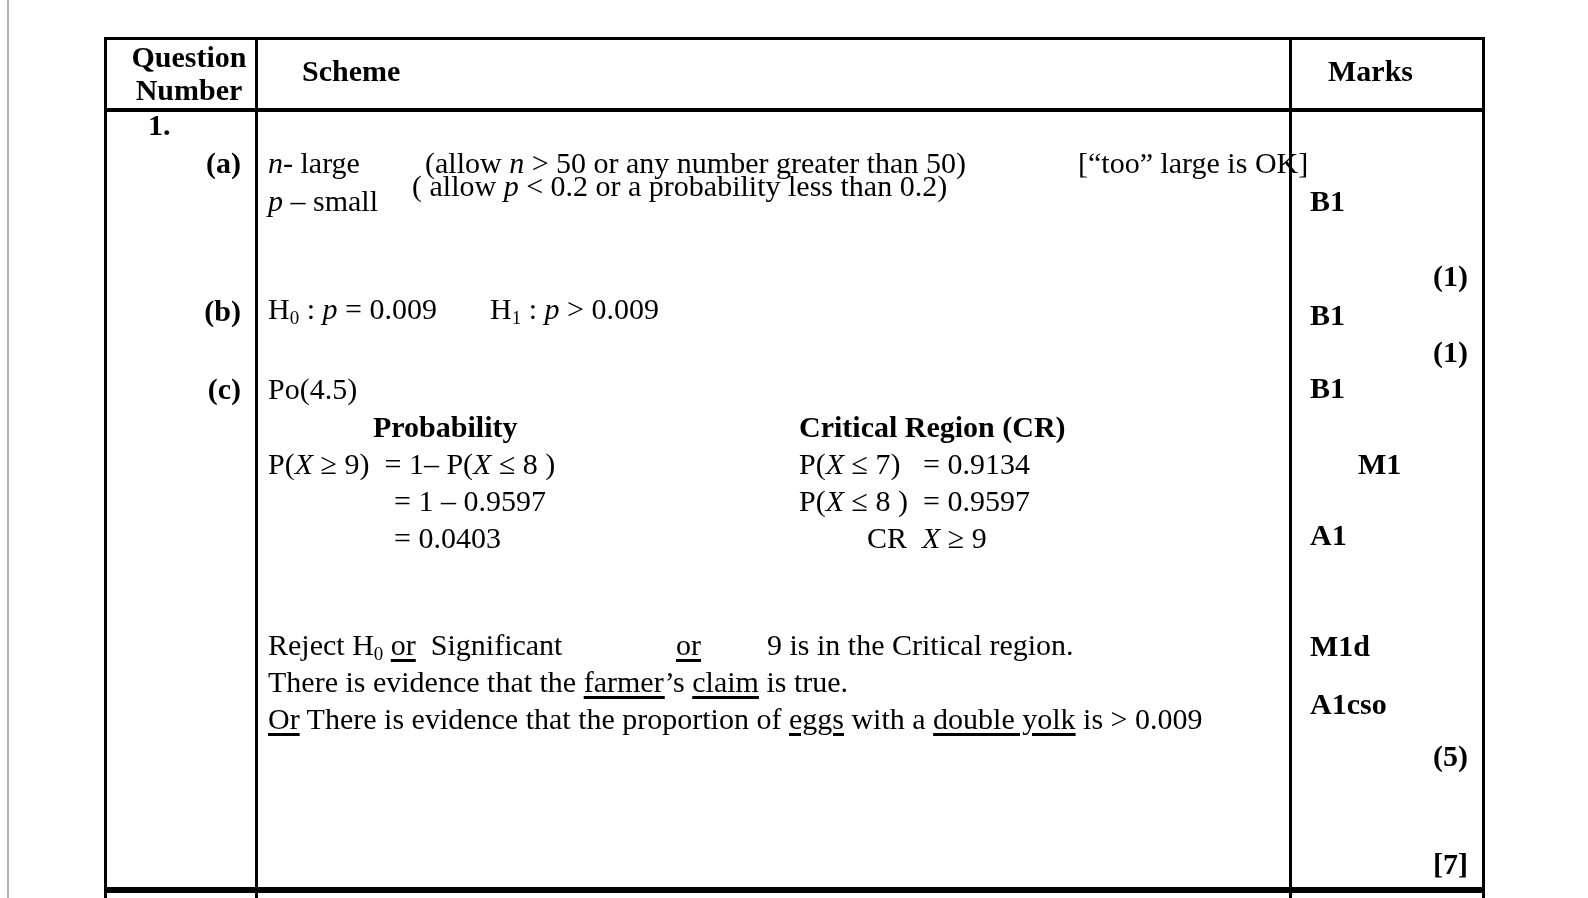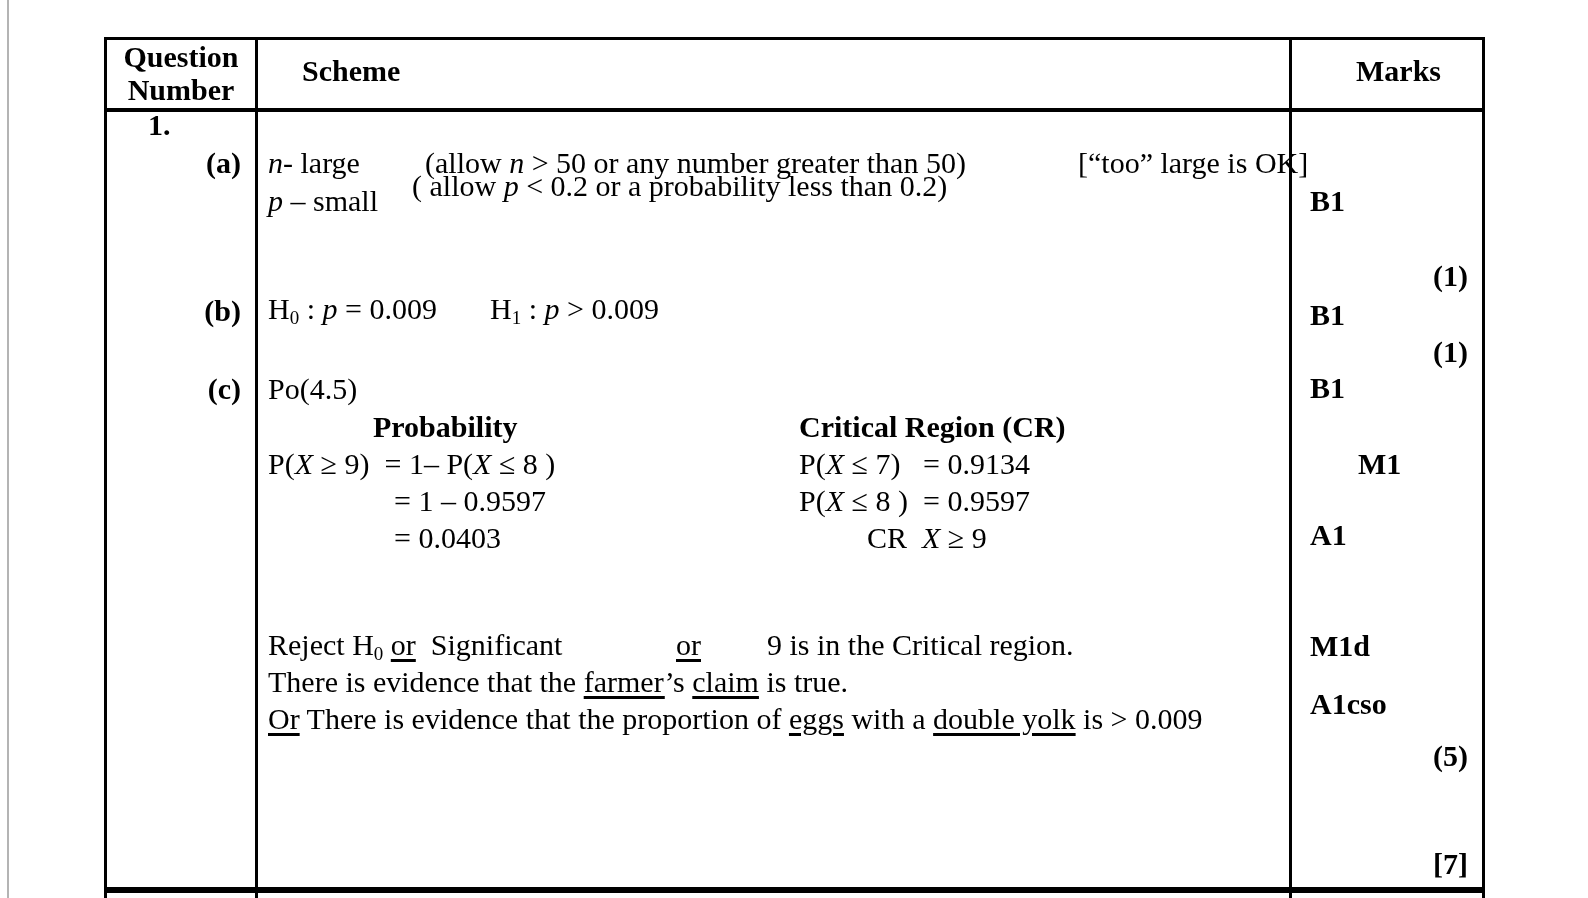--- a/index.html
+++ b/index.html
@@ -31,24 +31,24 @@
 <div class="page-edge"></div>
 
 <div class="v" style="left:104px;"></div>
 <div class="v" style="left:255px;"></div>
 <div class="v" style="left:1289px;"></div>
 <div class="v" style="left:1482px;"></div>
 <div class="h top"></div>
 <div class="h hdr-bottom"></div>
 <div class="h thick"></div>
 
-<div class="line b qhdr" style="left:104px;top:40px;width:154px;">Question
+<div class="line b qhdr" style="left:104px;top:40px;width:154px;padding-left:8px;">Question
 Number</div>
 <div class="line b center" style="left:258px;top:56px;width:1031px;">Scheme</div>
-<div class="line b center" style="left:1312px;top:56px;width:190px;">Marks</div>
+<div class="line b center" style="left:1284px;top:56px;width:190px;">Marks</div>
 
 <div class="line b center" style="left:104px;top:110px;width:154px;">1.</div>
 <div class="line b right" style="left:104px;top:148px;width:137px;">(a)</div>
 <div class="line b right" style="left:104px;top:296px;width:137px;">(b)</div>
 <div class="line b right" style="left:104px;top:374px;width:137px;">(c)</div>
 
 <div class="line" style="left:268px;top:148px;"><span class="i">n</span><span>- large</span></div>
 <div class="line" style="left:425px;top:148px;"><span>(allow </span><span class="i">n</span><span> &gt; 50 or any number greater than 50)</span></div>
 <div class="line" style="left:1078px;top:148px;">[“too” large is OK]</div>
 

